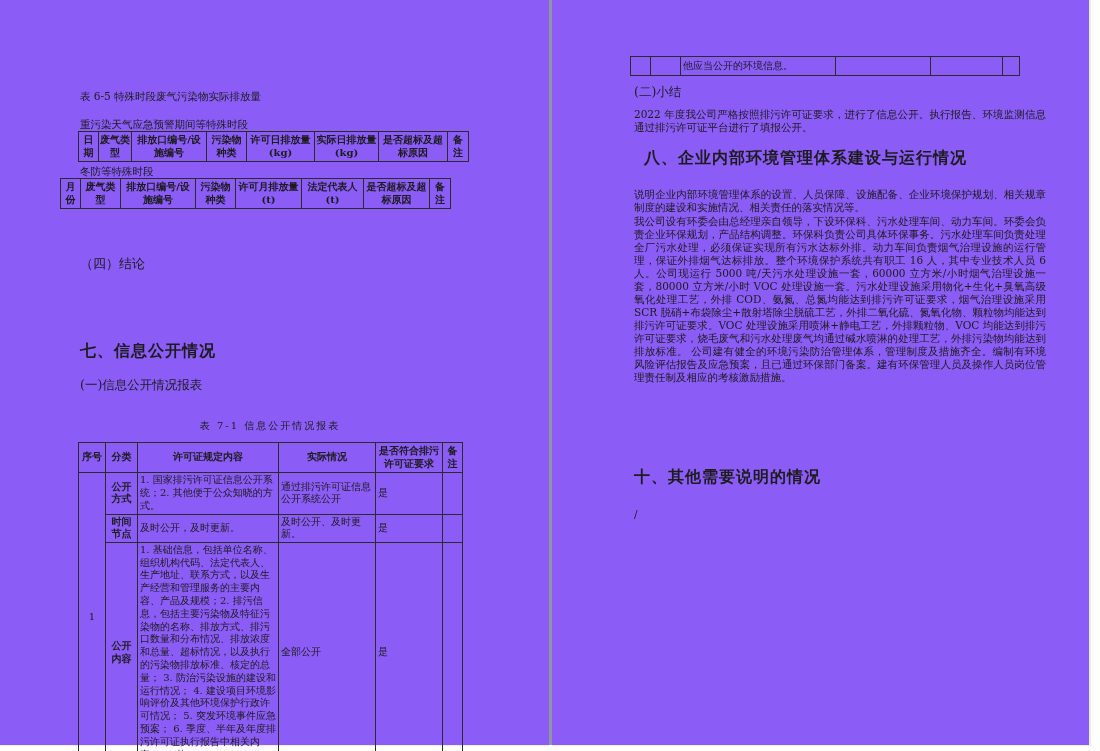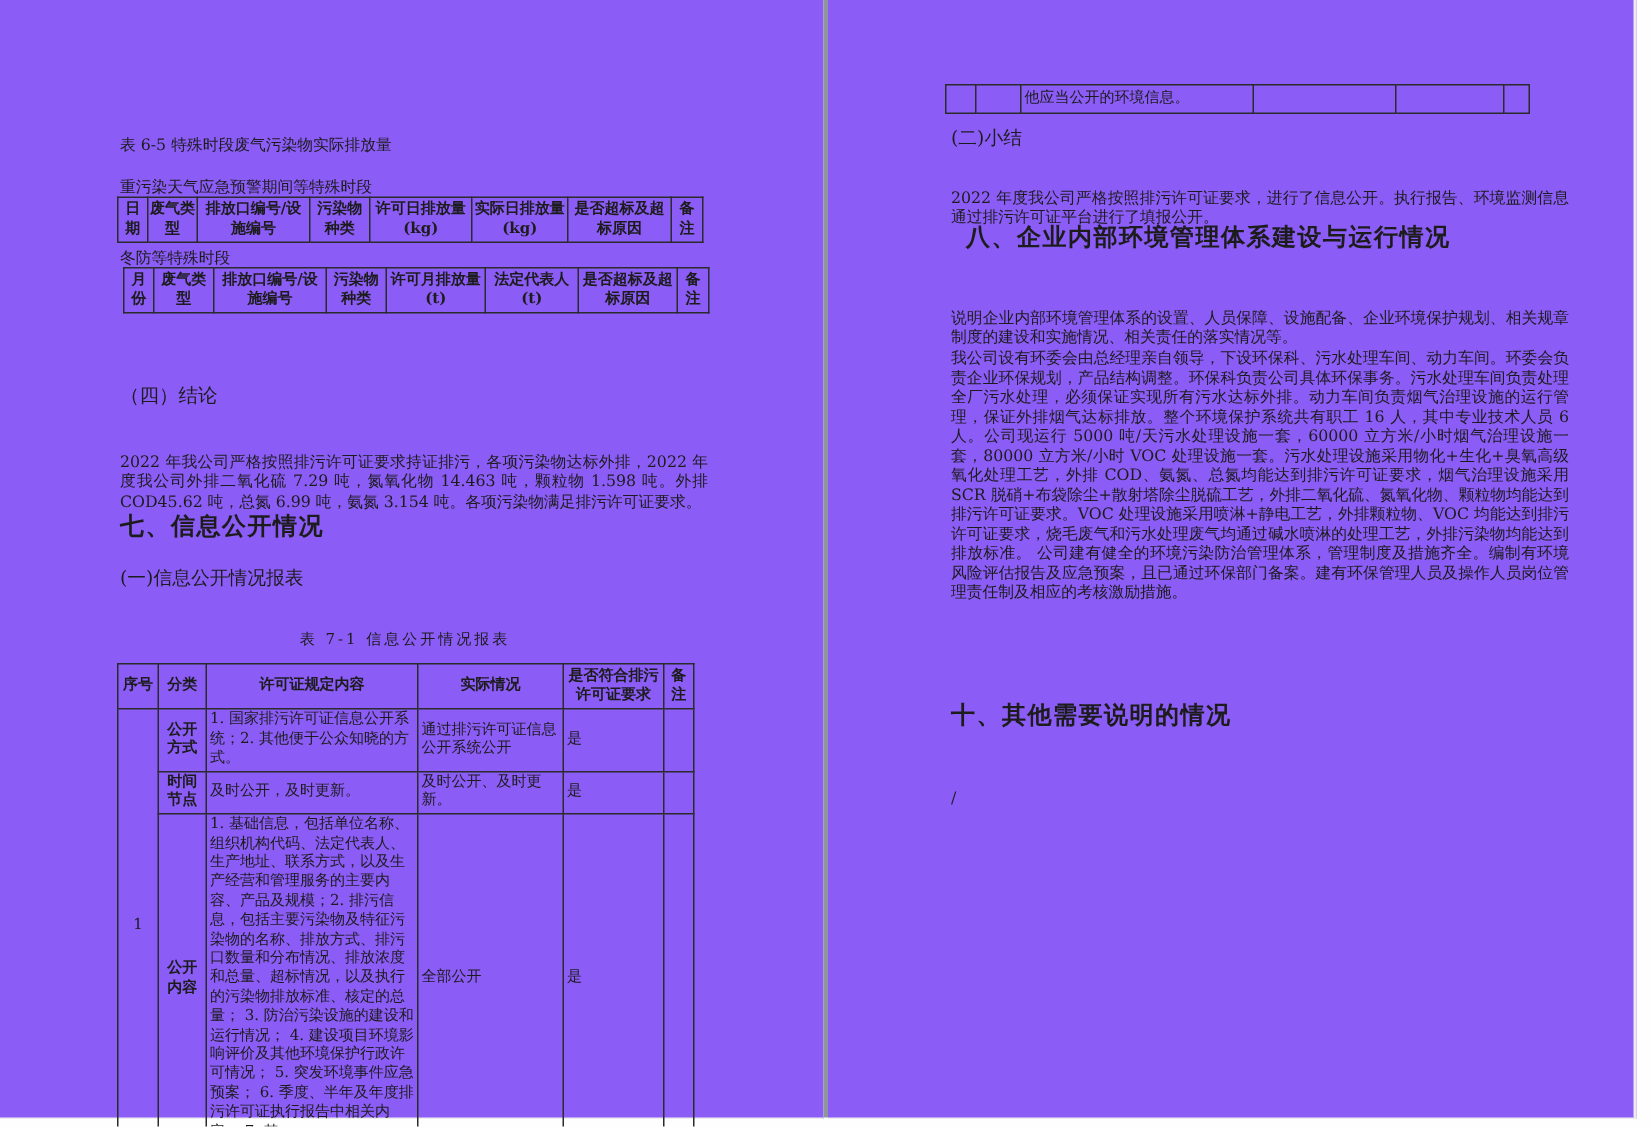--- a/index.html
+++ b/index.html
@@ -7,21 +7,21 @@
     width:1100px;height:751px;position:relative;overflow:hidden;
     background:#fefefe;color:#1c1c1c;
     font-family:"DejaVu Serif","Liberation Serif",serif;
   }
   .page{position:absolute;top:0;background:#8b5cf6;height:745px;border-bottom:1px solid #ededed;}
   .page-left{left:0;width:549px;}
   .page-right{left:552px;width:537px;border-right:2px solid #ececec;}
   .page-divider{position:absolute;left:549px;top:0;width:3px;height:745px;background:#8f969c;}
 
   .abs{position:absolute;}
-  .body-text{font-size:10.5px;line-height:13.4px;text-align:justify;margin-top:18px;}
+  .body-text{font-size:10.5px;line-height:13.4px;text-align:justify;}
   .small-label{font-size:10.5px;}
   .cap{font-size:10.5px;}
   .sub-h{font-size:13px;}
   .big-h{font-family:"DejaVu Sans","Liberation Sans",sans-serif;font-weight:bold;font-size:16px;letter-spacing:1px;}
 
   table{border-collapse:collapse;table-layout:fixed;}
   td,th{border:1px solid #2b2b2b;font-size:10px;line-height:12.6px;padding:1px 2px;
         overflow:hidden;word-break:break-all;}
   th{font-weight:bold;text-align:center;vertical-align:middle;padding:2px 1px;}
   td{vertical-align:middle;text-align:left;}
@@ -59,21 +59,21 @@
       <th>许可日排放量(kg)</th>
       <th>实际日排放量(kg)</th>
       <th>是否超标及超标原因</th>
       <th>备注</th>
     </tr>
   </tbody>
     </table>
 
   <div class="abs small-label" style="left:80px;top:165px;">冬防等特殊时段</div>
 
-  <table class="abs" style="left:82px;top:178px;width:390px;padding-left:10px;">
+  <table class="abs" style="left:60px;top:178px;width:390px;padding-left:10px;">
     <colgroup>
       <col style="width:20px">
         <col style="width:40px">
         <col style="width:75px">
         <col style="width:40px">
       <col style="width:66px">
         <col style="width:62px">
         <col style="width:66px">
         <col style="width:21px">
     </colgroup>
@@ -86,21 +86,20 @@
       <th>许可月排放量(t)</th>
       <th>法定代表人(t)</th>
       <th>是否超标及超标原因</th>
       <th>备注</th>
     </tr>
   </tbody>
     </table>
 
   <div class="abs sub-h" style="left:80px;top:255px;">（四）结论</div>
 
-  <div class="abs body-text" style="left:80px;top:284px;width:392px;">2022 年我公司严格按照排污许可证要求持证排污，各项污染物达标外排，2022 年度我公司外排二氧化硫 7.29 吨，氮氧化物 14.463 吨，颗粒物 1.598 吨。外排 COD45.62 吨，总氮 6.99 吨，氨氮 3.154 吨。各项污染物满足排污许可证要求。</div>
 
   <div class="abs big-h" style="left:80px;top:341px;">七、信息公开情况</div>
 
   <div class="abs" style="left:80px;top:377px;font-size:12.5px;">(一)信息公开情况报表</div>
 
   <div class="abs t71-cap" style="left:78px;top:419px;width:384px;">表 7-1 信息公开情况报表</div>
 
   <table class="abs" style="left:78px;top:442px;width:384px;">
     <colgroup>
       <col style="width:27px">

